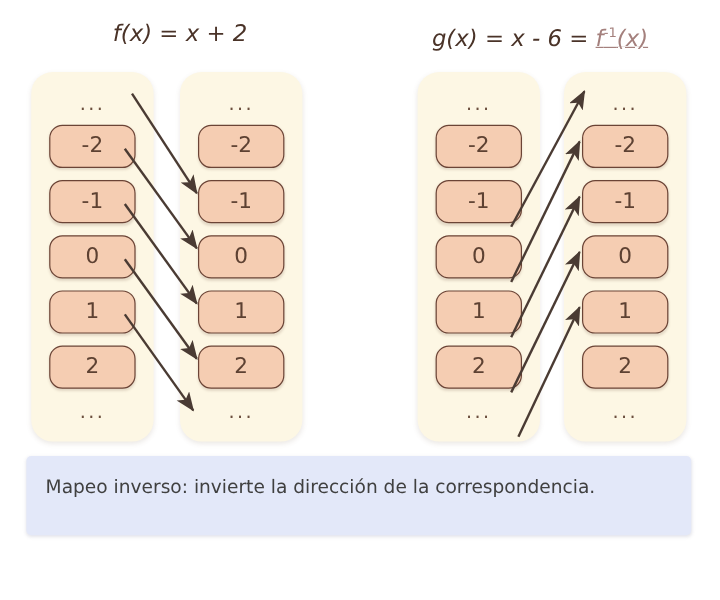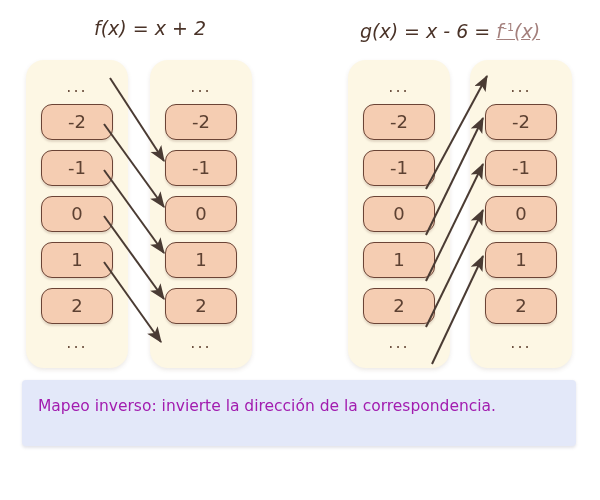--- a/index.html
+++ b/index.html
@@ -109,21 +109,21 @@
     top: 376px;
     width: 554px;
     height: 66px;
     box-sizing: border-box;
     background: #e3e8f9;
     border-radius: 4px;
     box-shadow: 0 1.5px 3px rgba(120,120,150,0.2);
     padding: 13px 16px 0 16px;
     font-size: 15.5px;
     line-height: 26px;
-    color: #a21caf;
+    color: #404040;
   }
 </style>
 </head>
 <body>
 
 <div id="stage">
 
   <div id="title-left" class="title">
     <span class="var">f</span><span class="var">(x)</span><span> = </span><span class="var">x + 2</span>
   </div>

